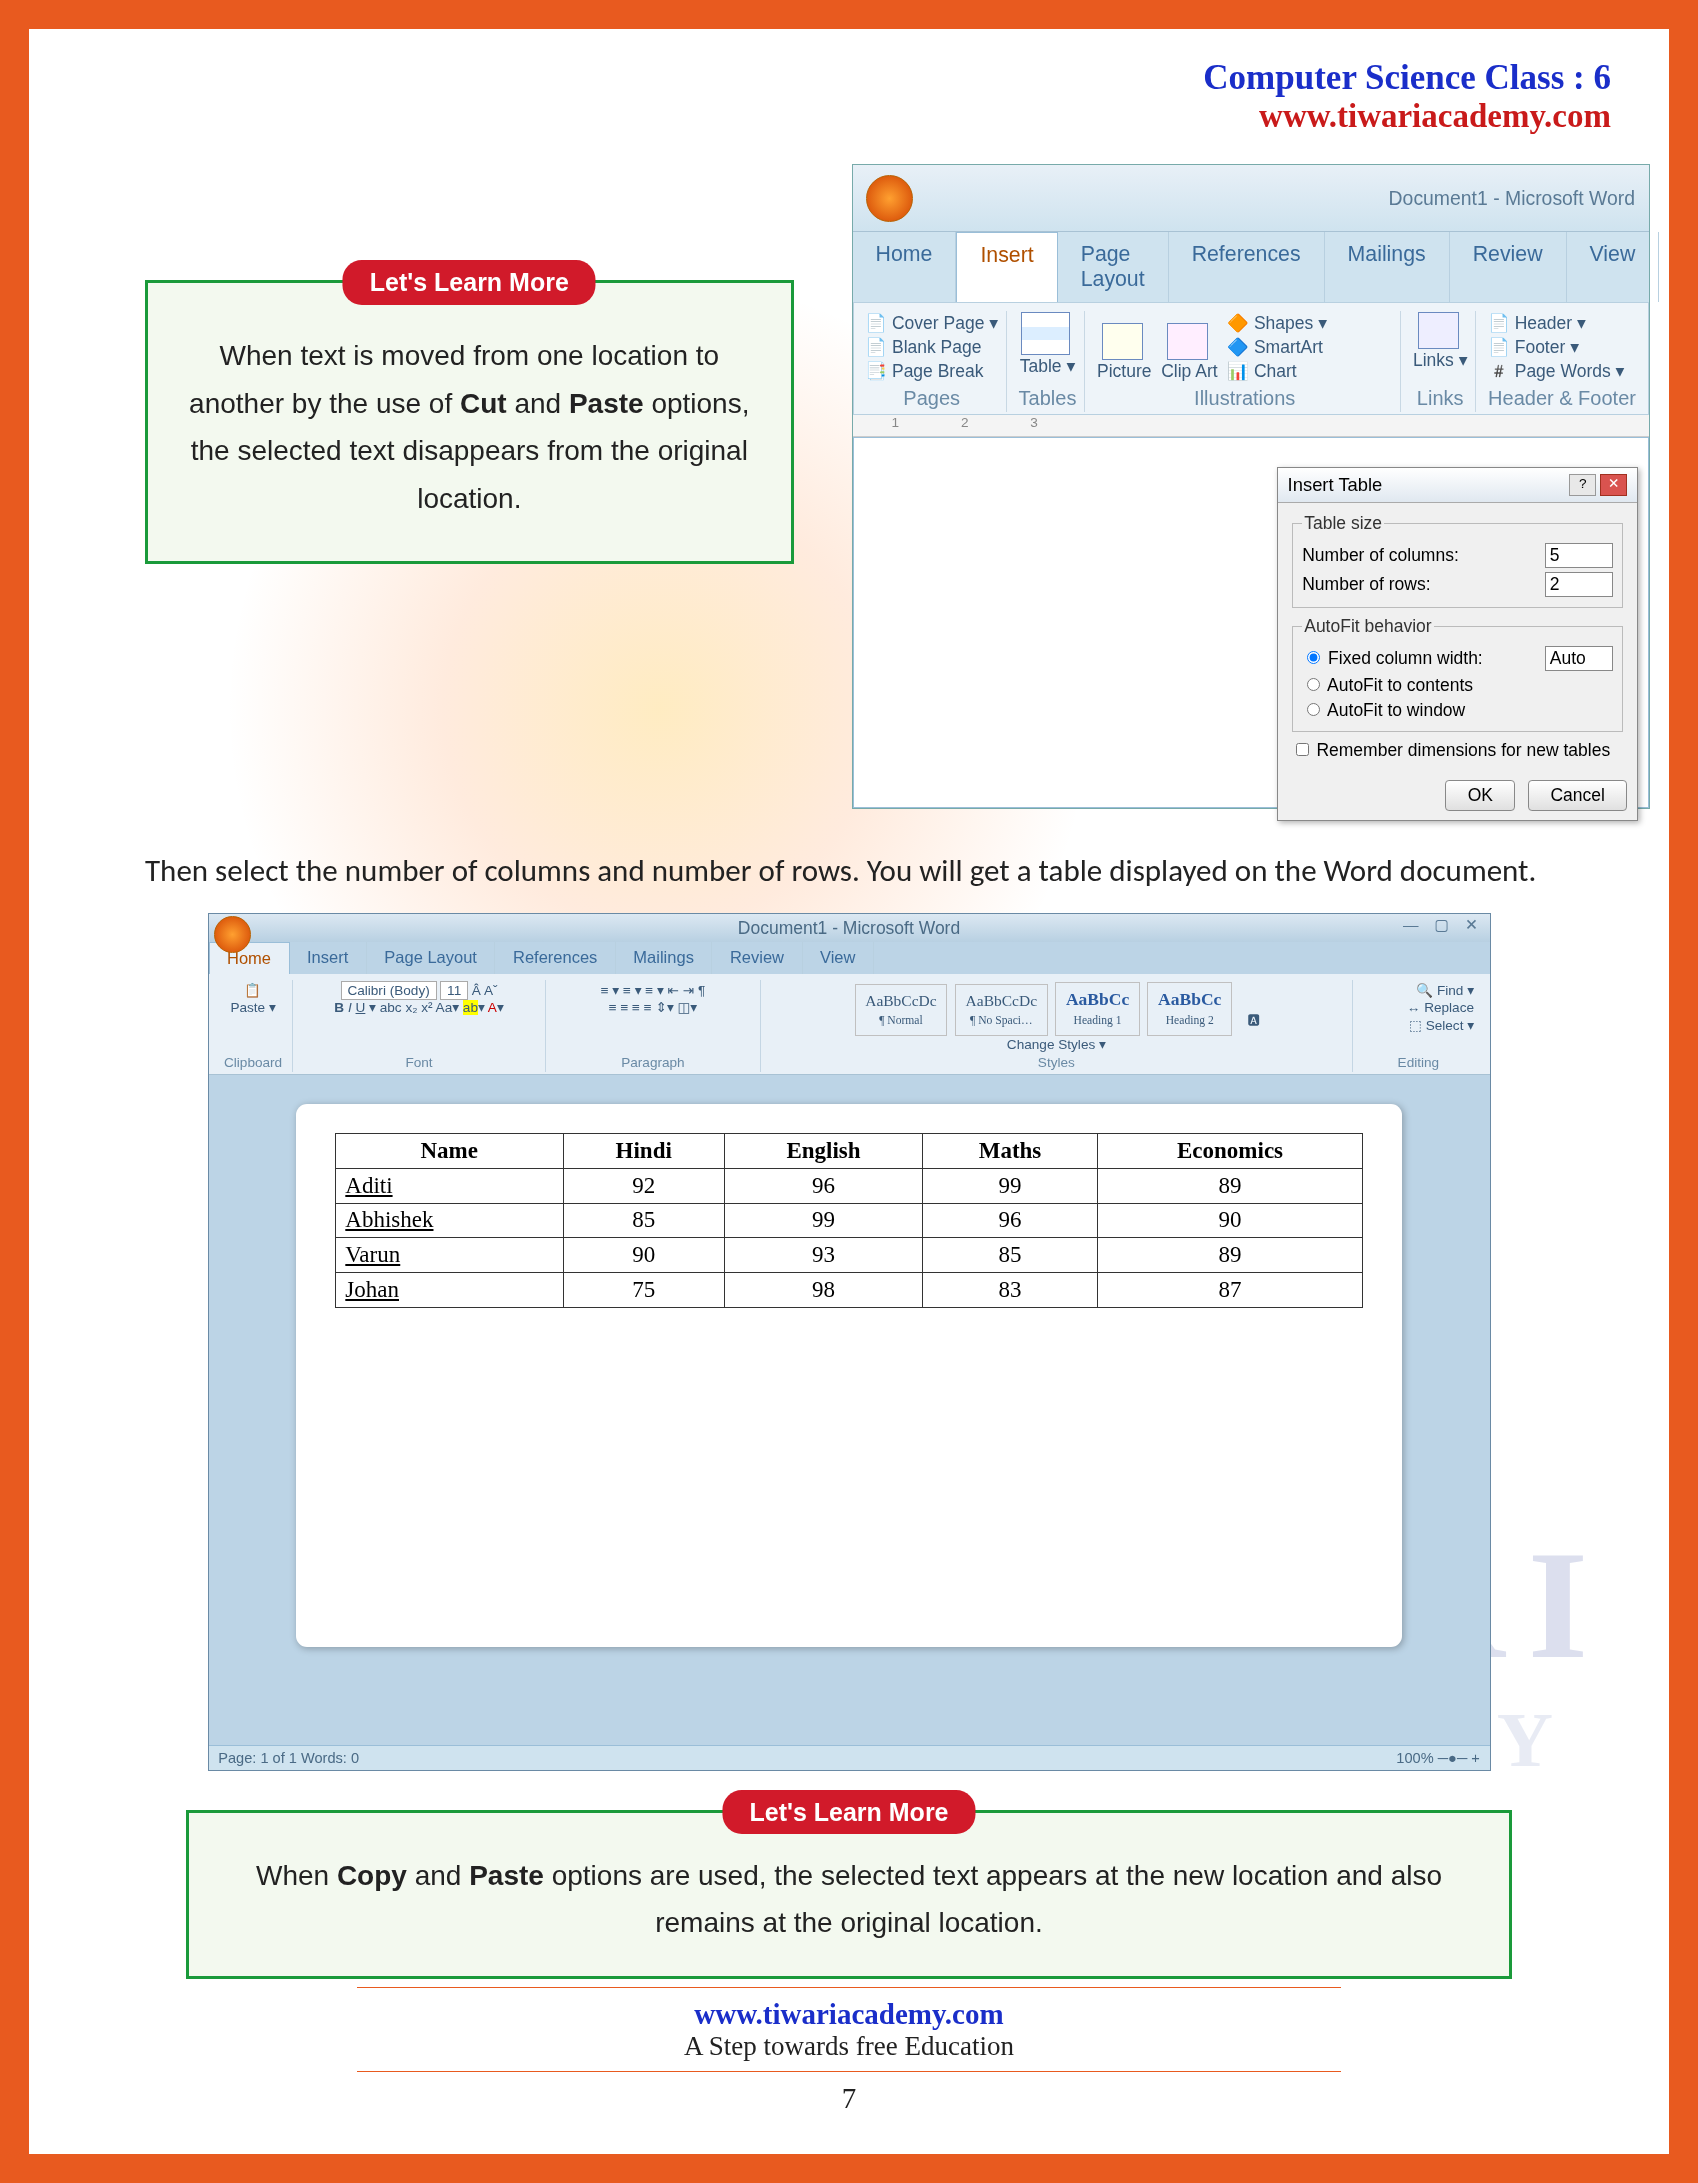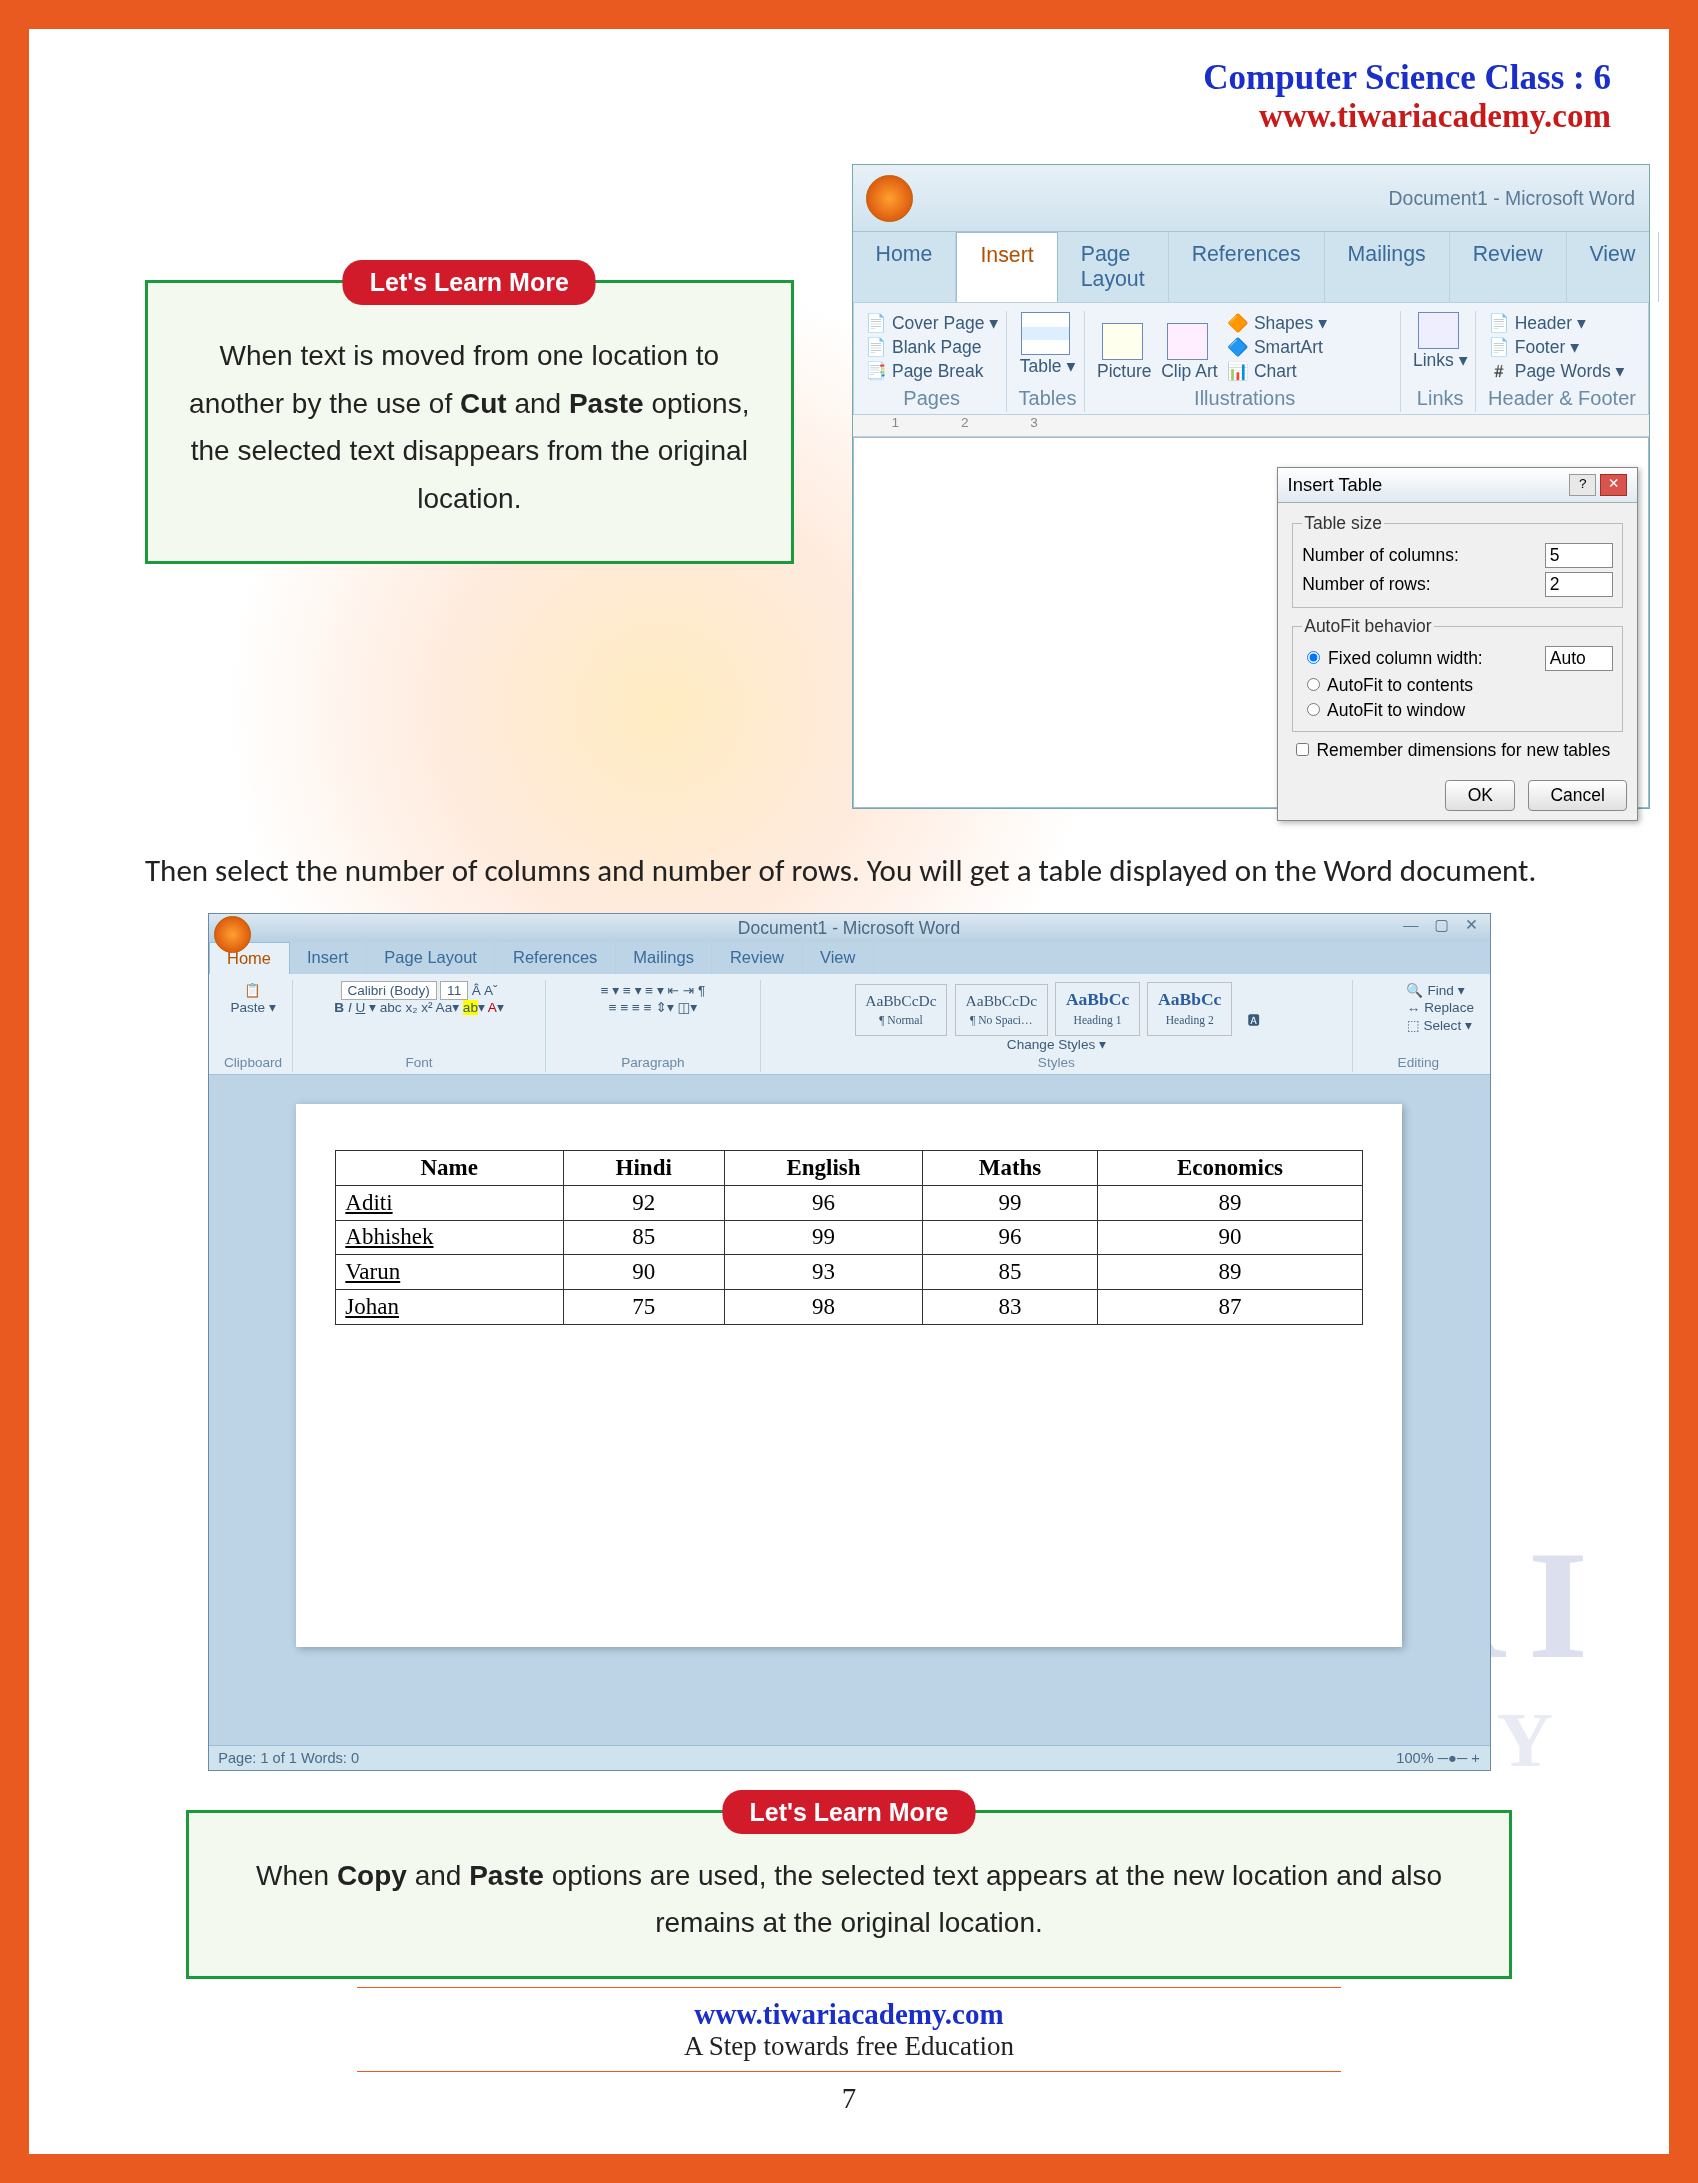--- a/index.html
+++ b/index.html
@@ -199,21 +199,21 @@
   .ws2-title .office-btn{width:35px;height:35px;position:absolute;left:5.8px;top:1.9px;}
   .tabs2{display:flex;background:#bcd4e6;font-size:16.5px;}
   .tabs2 .tab{padding:5.8px 17.5px;}
   .tabs2 .tab.active{background:#e8f0f7;color:#b05000;}
   .ribbon2{background:#e8f0f7;border-bottom:1px solid #a8c2d4;display:flex;padding:5.8px 5.8px 1.9px 5.8px;font-size:13.6px;color:#3a5a7a;}
   .rg2{border-right:1px solid #c4d6e4;padding:1.9px 9.7px;text-align:center;display:flex;flex-direction:column;justify-content:space-between;}
   .rg2 .top{font-size:13.6px;line-height:1.3;}
   .rg2 .name{color:#6a8aa5;font-size:13.6px;padding-top:1.9px;}
   .style-box{display:inline-block;border:1px solid #c0c0c0;padding:5.8px 9.7px;margin:0 1.9px;font-family:Georgia,serif;}
   .doc2 {background:#bcd4e6;padding:29px 39px 39px 39px;min-height:602px;}
-  .paper{background:#fff;width:92%;margin:0 auto;min-height:543px;box-shadow:1.9px 1.9px 7.8px rgba(0,0,0,0.25);padding:46px 39px;box-sizing:border-box;}
+  .paper{background:#fff;width:92%;margin:0 auto;min-height:543px;box-shadow:1.9px 1.9px 7.8px rgba(0,0,0,0.25);padding:29px 39px;box-sizing:border-box;border-radius:11px;}
   table.data{width:100%;border-collapse:collapse;font-family:"Times New Roman",serif;font-size:23px;}
   table.data td, table.data th{border:1px solid #333;padding:3.9px 9.7px;text-align:center;}
   table.data th{font-weight:bold;}
   table.data td.name{text-align:left;text-decoration:underline;}
   .statusbar{background:#cfe3ef;border-top:1px solid #9abed8;padding:3.9px 9.7px;font-size:14.6px;color:#4a6a85;display:flex;justify-content:space-between;}
 
   .learn-box.wide {
     width: 1242px;
     margin: 39px auto 0 auto;
     padding: 39px 39px 29px 39px;
@@ -397,21 +397,21 @@
           <div class="top">
             <span class="style-box"><span style="font-size:15.5px;">AaBbCcDc</span><br><span style="font-size:11.6px;">¶ Normal</span></span>
             <span class="style-box"><span style="font-size:15.5px;">AaBbCcDc</span><br><span style="font-size:11.6px;">¶ No Spaci…</span></span>
             <span class="style-box"><span style="font-size:17.5px;color:#2a5aa0;font-weight:bold;">AaBbCc</span><br><span style="font-size:11.6px;">Heading 1</span></span>
             <span class="style-box"><span style="font-size:17.5px;color:#2a5aa0;font-weight:bold;">AaBbCc</span><br><span style="font-size:11.6px;">Heading 2</span></span>
             <span style="margin-left:9.7px;">🅰<br><span>Change Styles ▾</span></span>
           </div>
           <div class="name">Styles</div>
         </div>
         <div class="rg2" style="border-right:none;">
-          <div class="top" style="text-align:left;margin-left:44px;">
+          <div class="top" style="text-align:right;margin-left:44px;">
             🔍 <span>Find ▾</span><br>
             ↔ <span>Replace</span><br>
             ⬚ <span>Select ▾</span>
           </div>
           <div class="name">Editing</div>
         </div>
       </div>
       <div class="doc2">
         <div class="paper">
           <table class="data">

